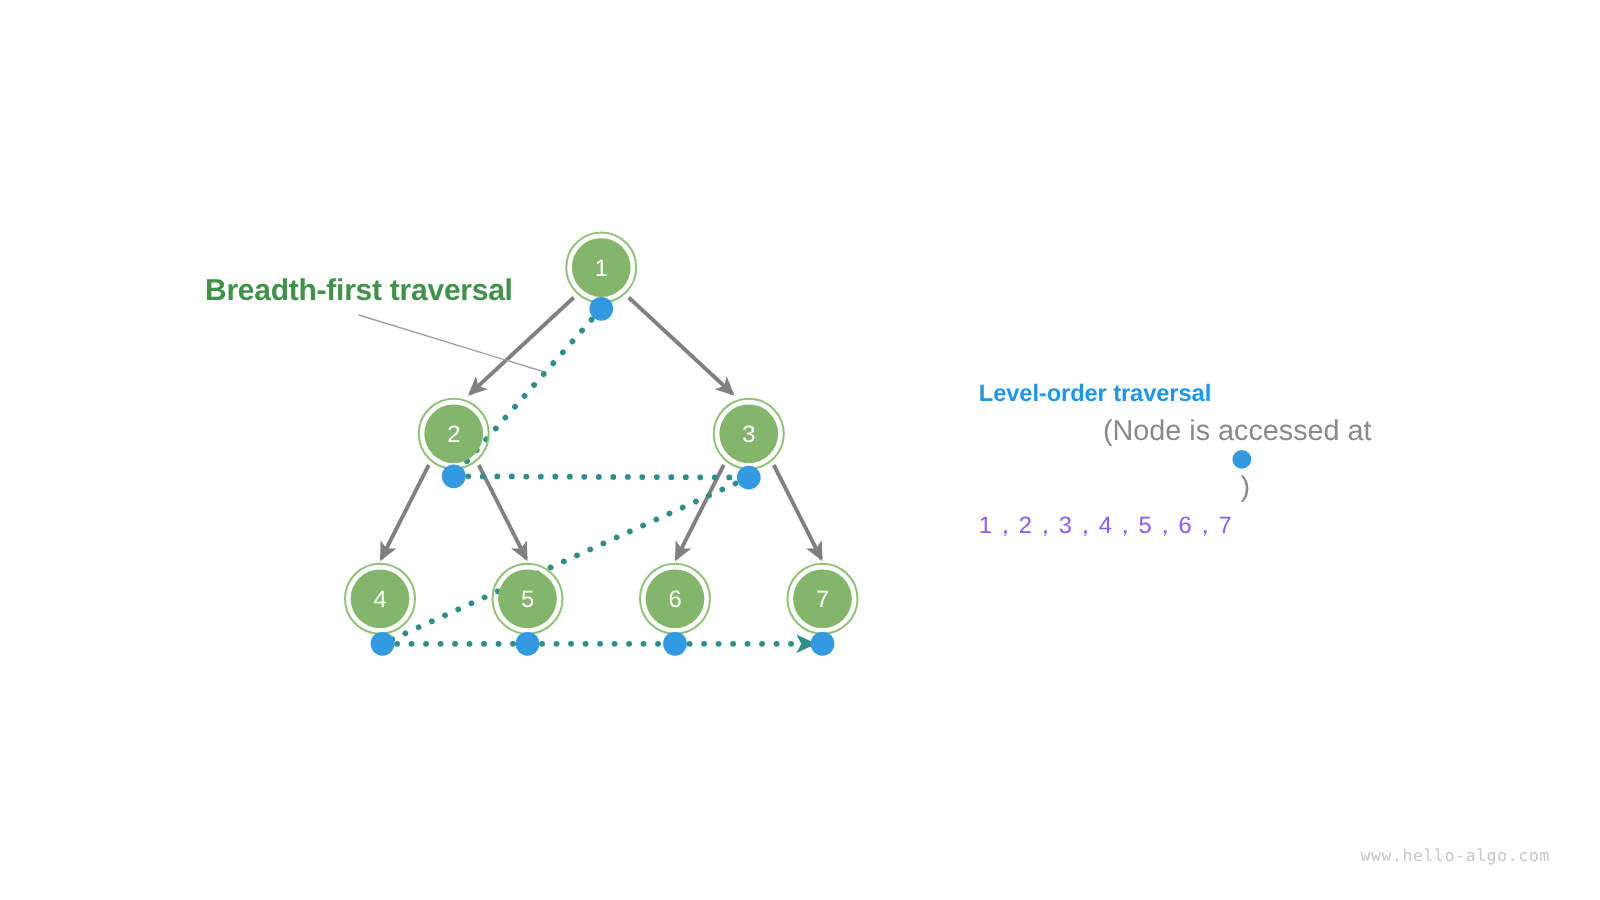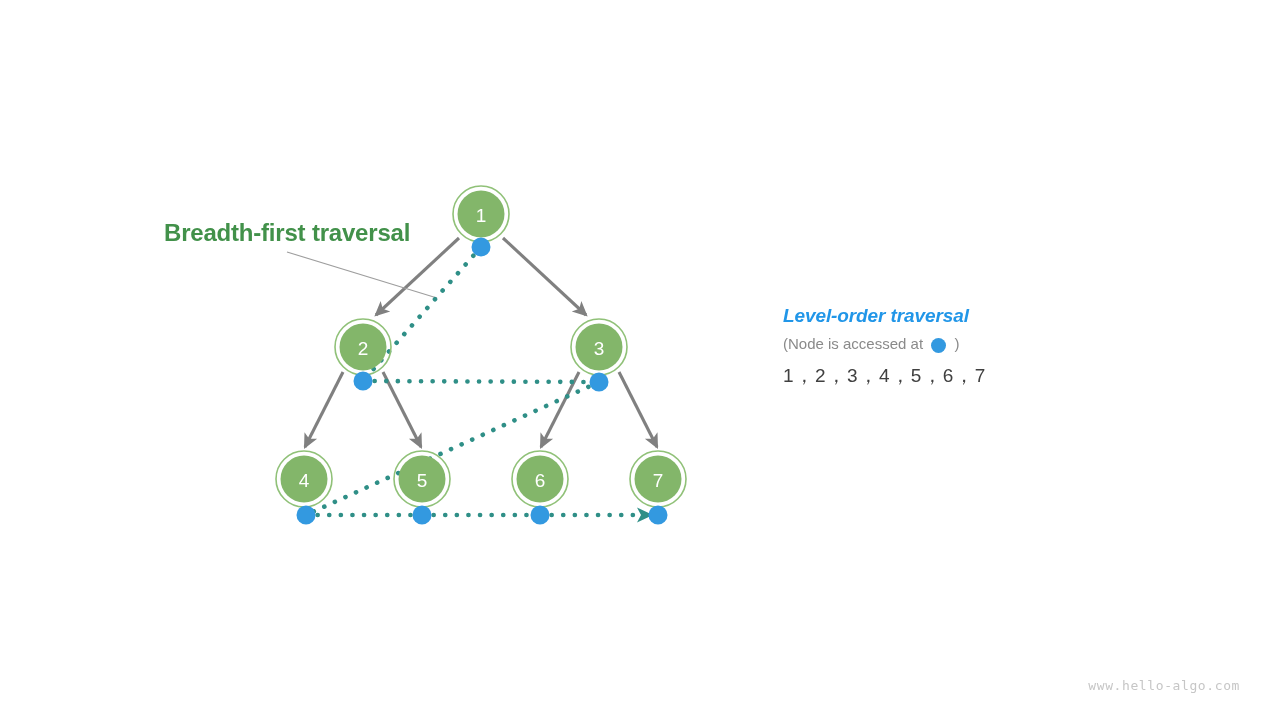--- a/index.html
+++ b/index.html
@@ -28,46 +28,46 @@
     width: 420px;
   }
   .legend-title {
     font-family: "Liberation Sans", sans-serif;
     font-size: 19px;
     font-weight: bold;
     color: #2196e8;
     letter-spacing: -0.1px;
     line-height: 26px;
     margin: 0;
-    font-style: italic;
   }
   .legend-note {
     font-family: "Liberation Sans", sans-serif;
-    font-size: 15px;
+    font-size: 23px;
     color: #8a8a8a;
     line-height: 30px;
     margin: 0;
     display: flex;
     align-items: center;
     white-space: pre;
+    flex-direction: column;
   }
   .legend-dot {
     display: inline-block;
     width: 15px;
     height: 15px;
     border-radius: 50%;
     background: #3399e0;
     margin: 0 4px 0 4px;
     position: relative;
     top: 1px;
   }
   .legend-seq {
     font-family: "Liberation Sans", sans-serif;
     font-size: 19px;
-    color: #404040;
+    color: #8b5cf6;
     line-height: 34px;
     margin: 0;
     letter-spacing: 1.2px;
     word-spacing: 3px;
   }
   .watermark {
     position: absolute;
     right: 40px;
     bottom: 27px;
     font-family: "DejaVu Sans Mono", "Liberation Mono", monospace;

